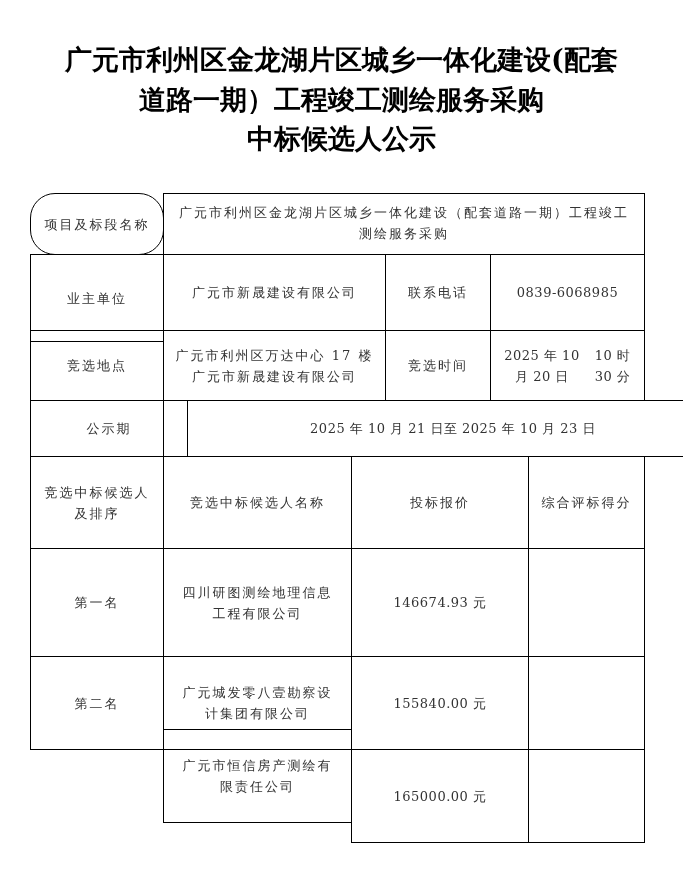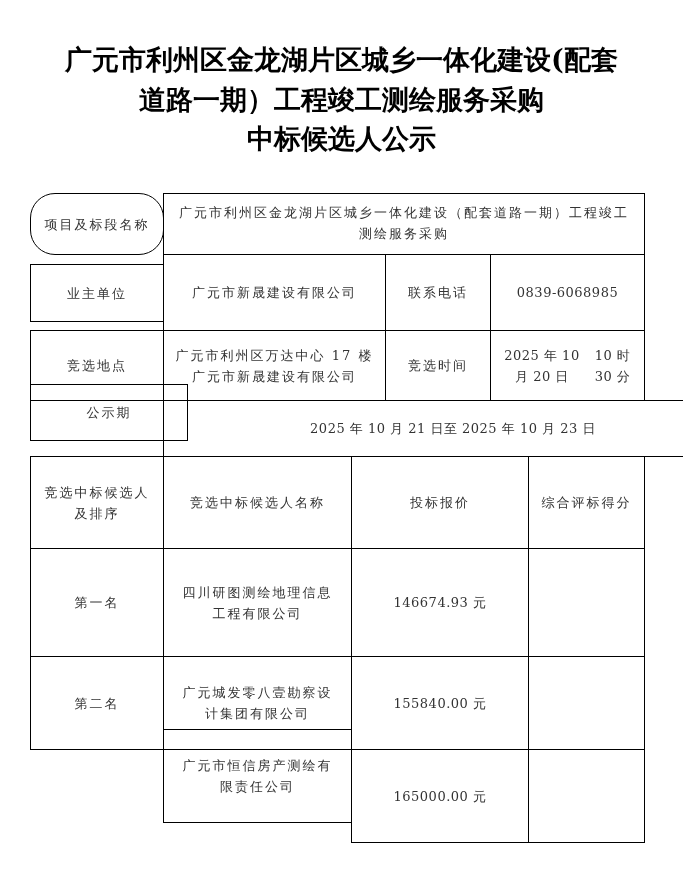--- a/index.html
+++ b/index.html
@@ -28,21 +28,21 @@
 
 <div class="grid">
 
   <div class="cell" style="left:0;top:0;width:134px;height:62px;border-radius:25px;">
     <span>项目及标段名称</span>
   </div>
   <div class="cell" style="left:133px;top:0;width:482px;height:62px;padding:10px 10px;align-items:flex-end;">
     <span>广元市利州区金龙湖片区城乡一体化建设（配套道路一期）工程竣工测绘服务采购</span>
   </div>
 
-  <div class="cell" style="left:0;top:71px;width:134px;height:58px;">
+  <div class="cell" style="left:0;top:61px;width:134px;height:88px;">
     <span>业主单位</span>
   </div>
   <div class="cell" style="left:133px;top:61px;width:223px;height:77px;">
     <span>广元市新晟建设有限公司</span>
   </div>
   <div class="cell" style="left:355px;top:61px;width:106px;height:77px;">
     <span>联系电话</span>
   </div>
   <div class="cell num" style="left:460px;top:61px;width:155px;height:77px;">
     <span>0839-6068985</span>
@@ -56,21 +56,21 @@
     <span>广元市新晟建设有限公司</span>
   </div>
   <div class="cell" style="left:355px;top:137px;width:106px;height:71px;">
     <span>竞选时间</span>
   </div>
   <div class="cell" style="left:460px;top:137px;width:155px;height:71px;flex-direction:row;letter-spacing:0.5px;">
     <span>2025 年 10 月 20 日</span>
     <span>10 时 30 分</span>
   </div>
 
-  <div class="cell" style="left:0;top:191px;width:158px;height:57px;">
+  <div class="cell" style="left:0;top:207px;width:158px;height:57px;">
     <span>公示期</span>
   </div>
   <div class="cell" style="left:133px;top:207px;width:580px;height:57px;letter-spacing:0.5px;">
     <span>2025 年 10 月 21 日至 2025 年 10 月 23 日</span>
   </div>
 
   <div class="cell" style="left:0;top:263px;width:134px;height:93px;flex-direction:column;padding:0 2px;">
     <span>竞选中标候选人</span>
     <span>及排序</span>
   </div>

